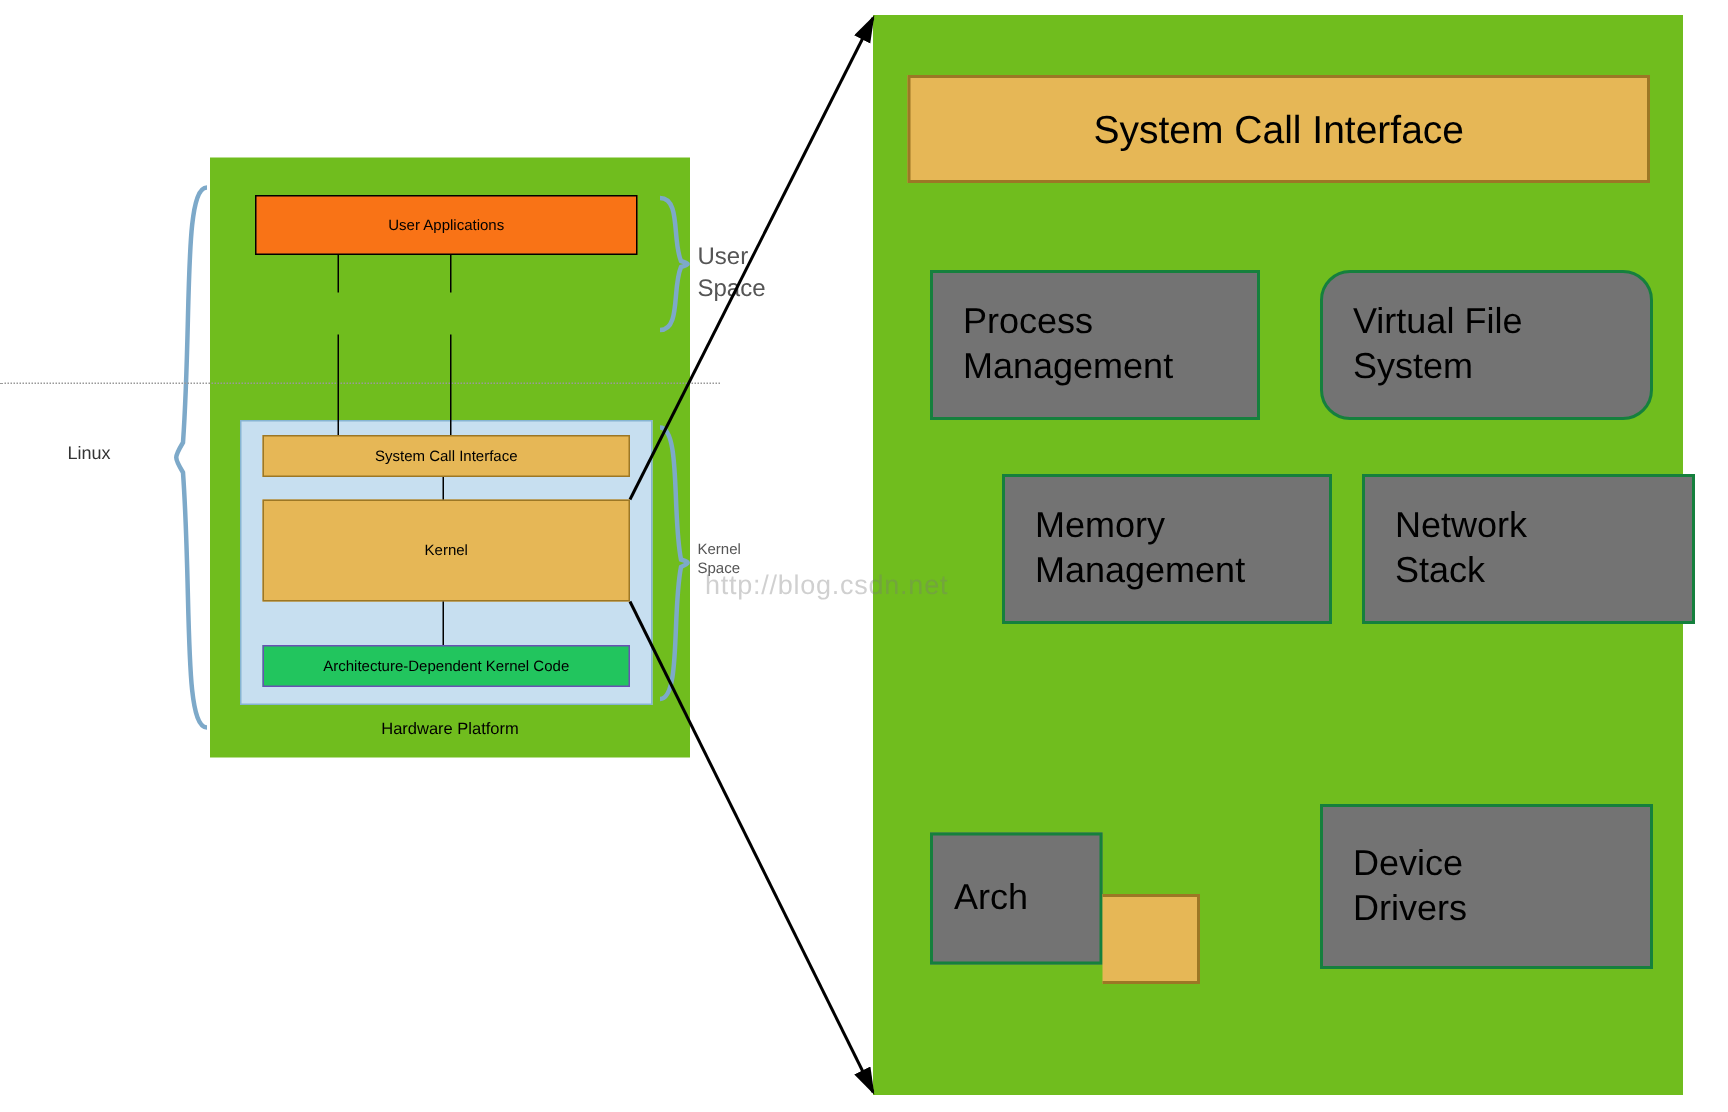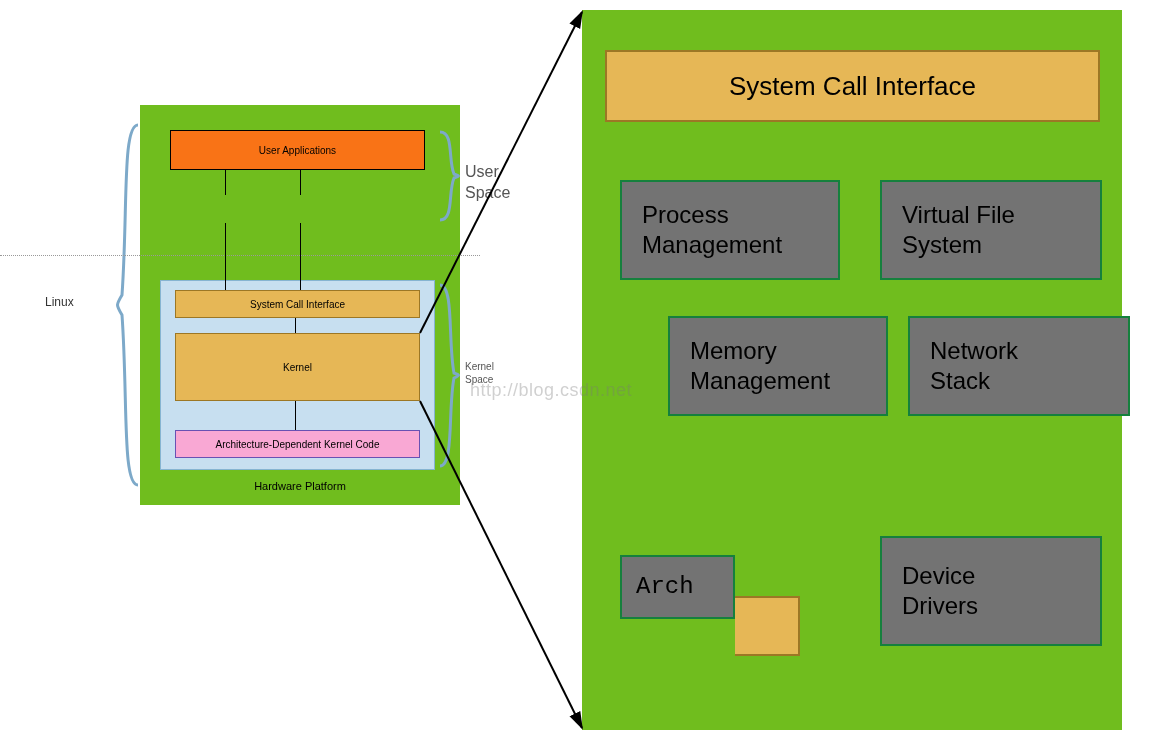--- a/index.html
+++ b/index.html
@@ -102,21 +102,21 @@
     display: flex;
     align-items: center;
     justify-content: center;
   }
   .arch-code {
     position: absolute;
     left: 175px;
     top: 430px;
     width: 245px;
     height: 28px;
-    background: #f9a8d4;
+    background: #22c55e;
     border: 1px solid #6951b3;
     font-size: 10px;
     display: flex;
     align-items: center;
     justify-content: center;
   }
   .hw-platform {
     position: absolute;
     left: 160px;
     top: 480px;
@@ -200,24 +200,24 @@
   .box-big {
     background: #737373;
     border: 2px solid #15803d;
     font-size: 24px;
     display: flex;
     align-items: center;
     padding-left: 20px;
     line-height: 1.25;
   }
   .proc-mgmt { position: absolute; left: 620px; top: 180px; width: 220px; height: 100px; }
-  .vfs       { position: absolute; left: 880px; top: 180px; width: 222px; height: 100px; }
+  .vfs       { position: absolute; left: 880px; top: 180px; width: 222px; height: 100px; border-radius: 20px; }
   .mem-mgmt  { position: absolute; left: 620px; top: 316px; width: 220px; height: 100px; }
   .net-stack { position: absolute; left: 880px; top: 316px; width: 222px; height: 100px; margin-left: 28px; }
-  .arch-big  { position: absolute; left: 620px; top: 555px; width: 115px; height: 64px; padding-left: 14px; font-family: Liberation Mono, monospace; }
+  .arch-big  { position: absolute; left: 620px; top: 555px; width: 115px; height: 88px; padding-left: 14px; }
   .dd-big    { position: absolute; left: 880px; top: 536px; width: 222px; height: 110px; }
   .puzzle-tab{
      position:absolute; left:735px; top:596px; width:65px; height:60px;
      background:#e6b756; border:2px solid #9c7725; border-left:none;
   }
 
   
   .zoom-svg { position:absolute; left:0; top:0; width:1152px; height:741px; pointer-events:none; }
 
   .watermark {

